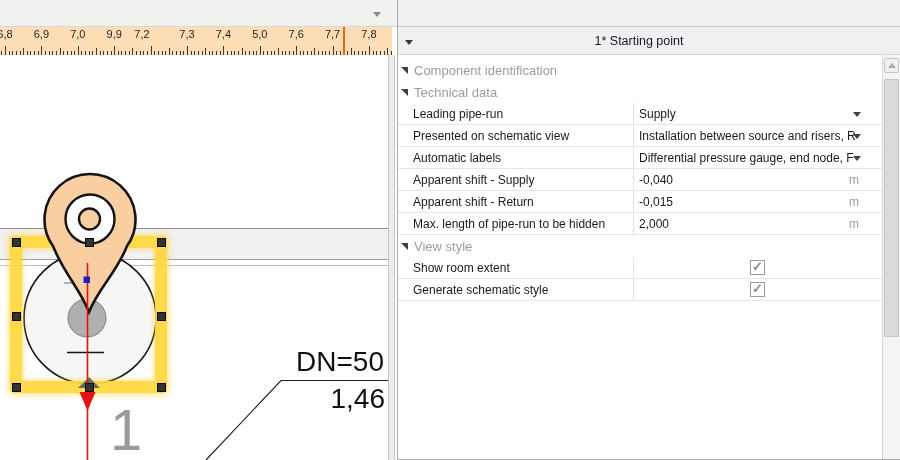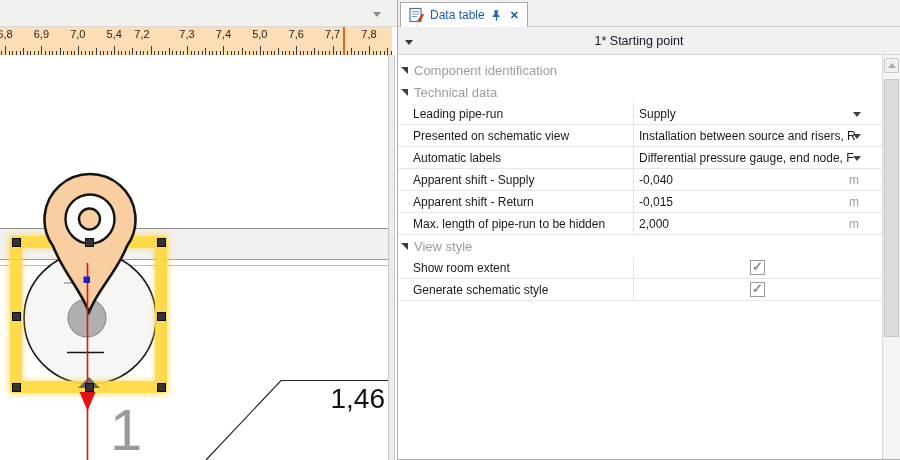--- a/index.html
+++ b/index.html
@@ -65,21 +65,21 @@
   <div class="left-panel">
     <div class="canvas-toolbar">
       <span class="toolbar-dd"></span>
     </div>
 
     <div class="ruler">
       <div id="ruler-labels">
           <span class="rlabel" style="left: 5px;">6,8</span>
           <span class="rlabel" style="left: 41.4px;">6,9</span>
           <span class="rlabel" style="left: 77.8px;">7,0</span>
-          <span class="rlabel" style="left: 114.2px;">5,4</span>
+          <span class="rlabel" style="left: 114.2px;">9,9</span>
           <span class="rlabel" style="left: 142px;">7,2</span>
           <span class="rlabel" style="left: 187px;">7,3</span>
           <span class="rlabel" style="left: 223.4px;">7,4</span>
           <span class="rlabel" style="left: 259.8px;">5,0</span>
           <span class="rlabel" style="left: 296.2px;">7,6</span>
           <span class="rlabel" style="left: 332.6px;">7,7</span>
           <span class="rlabel" style="left: 369px;">7,8</span>
         </div>
       <div id="ruler-ticks">
           <i class="tick t-min" style="left: 1.36px;"></i>
@@ -222,43 +222,31 @@
 
       <div class="handle" style="left:11.5px;top:182.5px"></div>
       <div class="handle" style="left:84.5px;top:182.5px"></div>
       <div class="handle" style="left:156.5px;top:182.5px"></div>
       <div class="handle" style="left:11.5px;top:256.5px"></div>
       <div class="handle" style="left:156.5px;top:256.5px"></div>
       <div class="handle" style="left:11.5px;top:327.5px"></div>
       <div class="handle" style="left:84.5px;top:327.5px"></div>
       <div class="handle" style="left:156.5px;top:327.5px"></div>
 
+      <div class="lbl-dn">DN=50</div>
       <div class="lbl-len">1,46</div>
       <div class="lbl-node">1</div>
     </div>
 
     <div class="left-scroll"></div>
   </div>
 
   <div class="right-panel">
 
     <div class="tab-bar">
-      <div class="tab active">
-        <svg class="ticon" viewBox="0 0 16 16">
-          <rect x="1" y="1.5" width="11" height="13" fill="#FFF" stroke="#54729C" stroke-width="1.2"></rect>
-          <path d="M3 4.5h7M3 7h7M3 9.5h5" stroke="#6E9CD2" stroke-width="1" fill="none"></path>
-          <path d="M8.2 13.8 L13 6.4 L15.2 7.8 L10.4 15.2 Z" fill="#C8402F"></path>
-          <path d="M8.2 13.8 l2.2 1.4 -3 .8 z" fill="#E8B27D"></path>
-        </svg>
-        <span class="tlabel">Data table</span>
-        <svg class="ticon" viewBox="0 0 16 16" style="width:13px;height:13px;flex-basis:13px">
-          <path fill="#2767B1" d="M5.5 1.5h5v1l-1 .7v3.6l2.2 1.7v1.2H8.8v3.8L8 15l-.8-1.5V9.7H3.3V8.5l2.2-1.7V3.2l-1-.7z"></path>
-        </svg>
-        <span class="close-x">✕</span>
-      </div>
     </div>
 
     <div class="panel-header">
       <span class="hdr-dd"></span>
       <span class="hdr-title">1* Starting point</span>
     </div>
 
     <div class="grid-wrap">
       <div class="rows">
 

